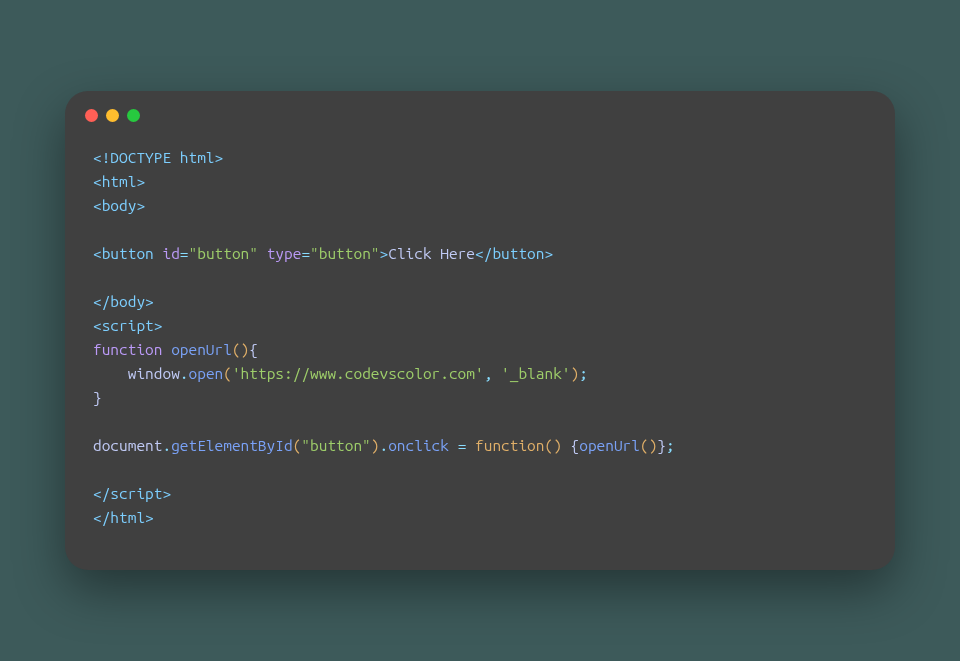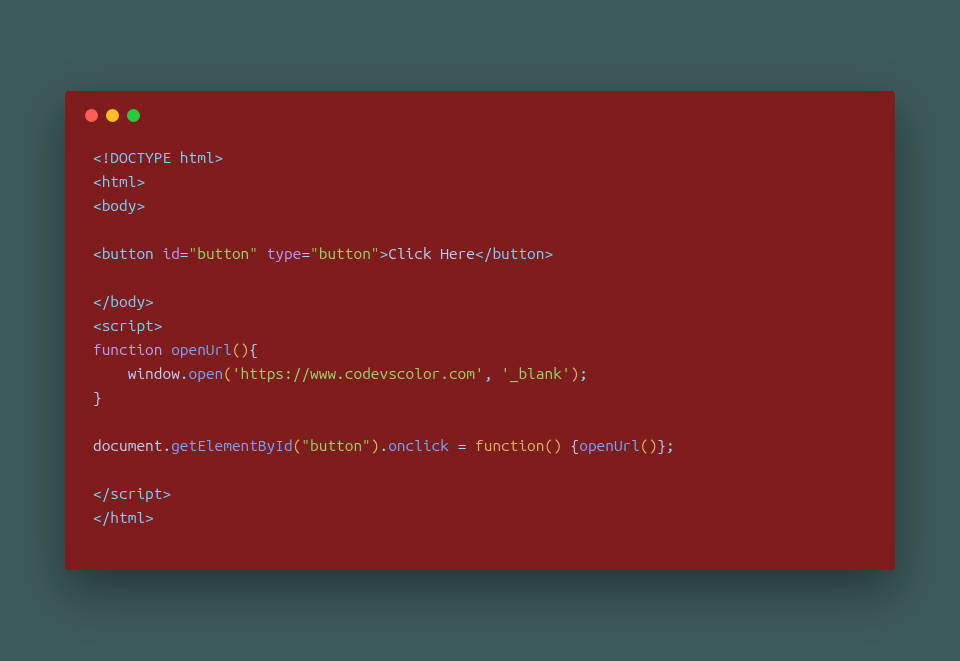--- a/index.html
+++ b/index.html
@@ -10,22 +10,22 @@
   body {
     background: #3d5a5a;
     width: 960px;
     height: 661px;
     display: flex;
     align-items: center;
     justify-content: center;
     font-family: "SF Mono", "Monaco", "Menlo", "Consolas", "Ubuntu Mono", monospace;
   }
   .window {
-    background: #7f1d1d;
-    border-radius: 4px;
+    background: #404040;
+    border-radius: 23px;
     width: 830px;
     box-shadow: 0 20px 50px rgba(0,0,0,0.4);
     overflow: hidden;
   }
   .titlebar {
     display: flex;
     gap: 8px;
     padding: 18px 20px 0 20px;
     align-items: center;
   }

